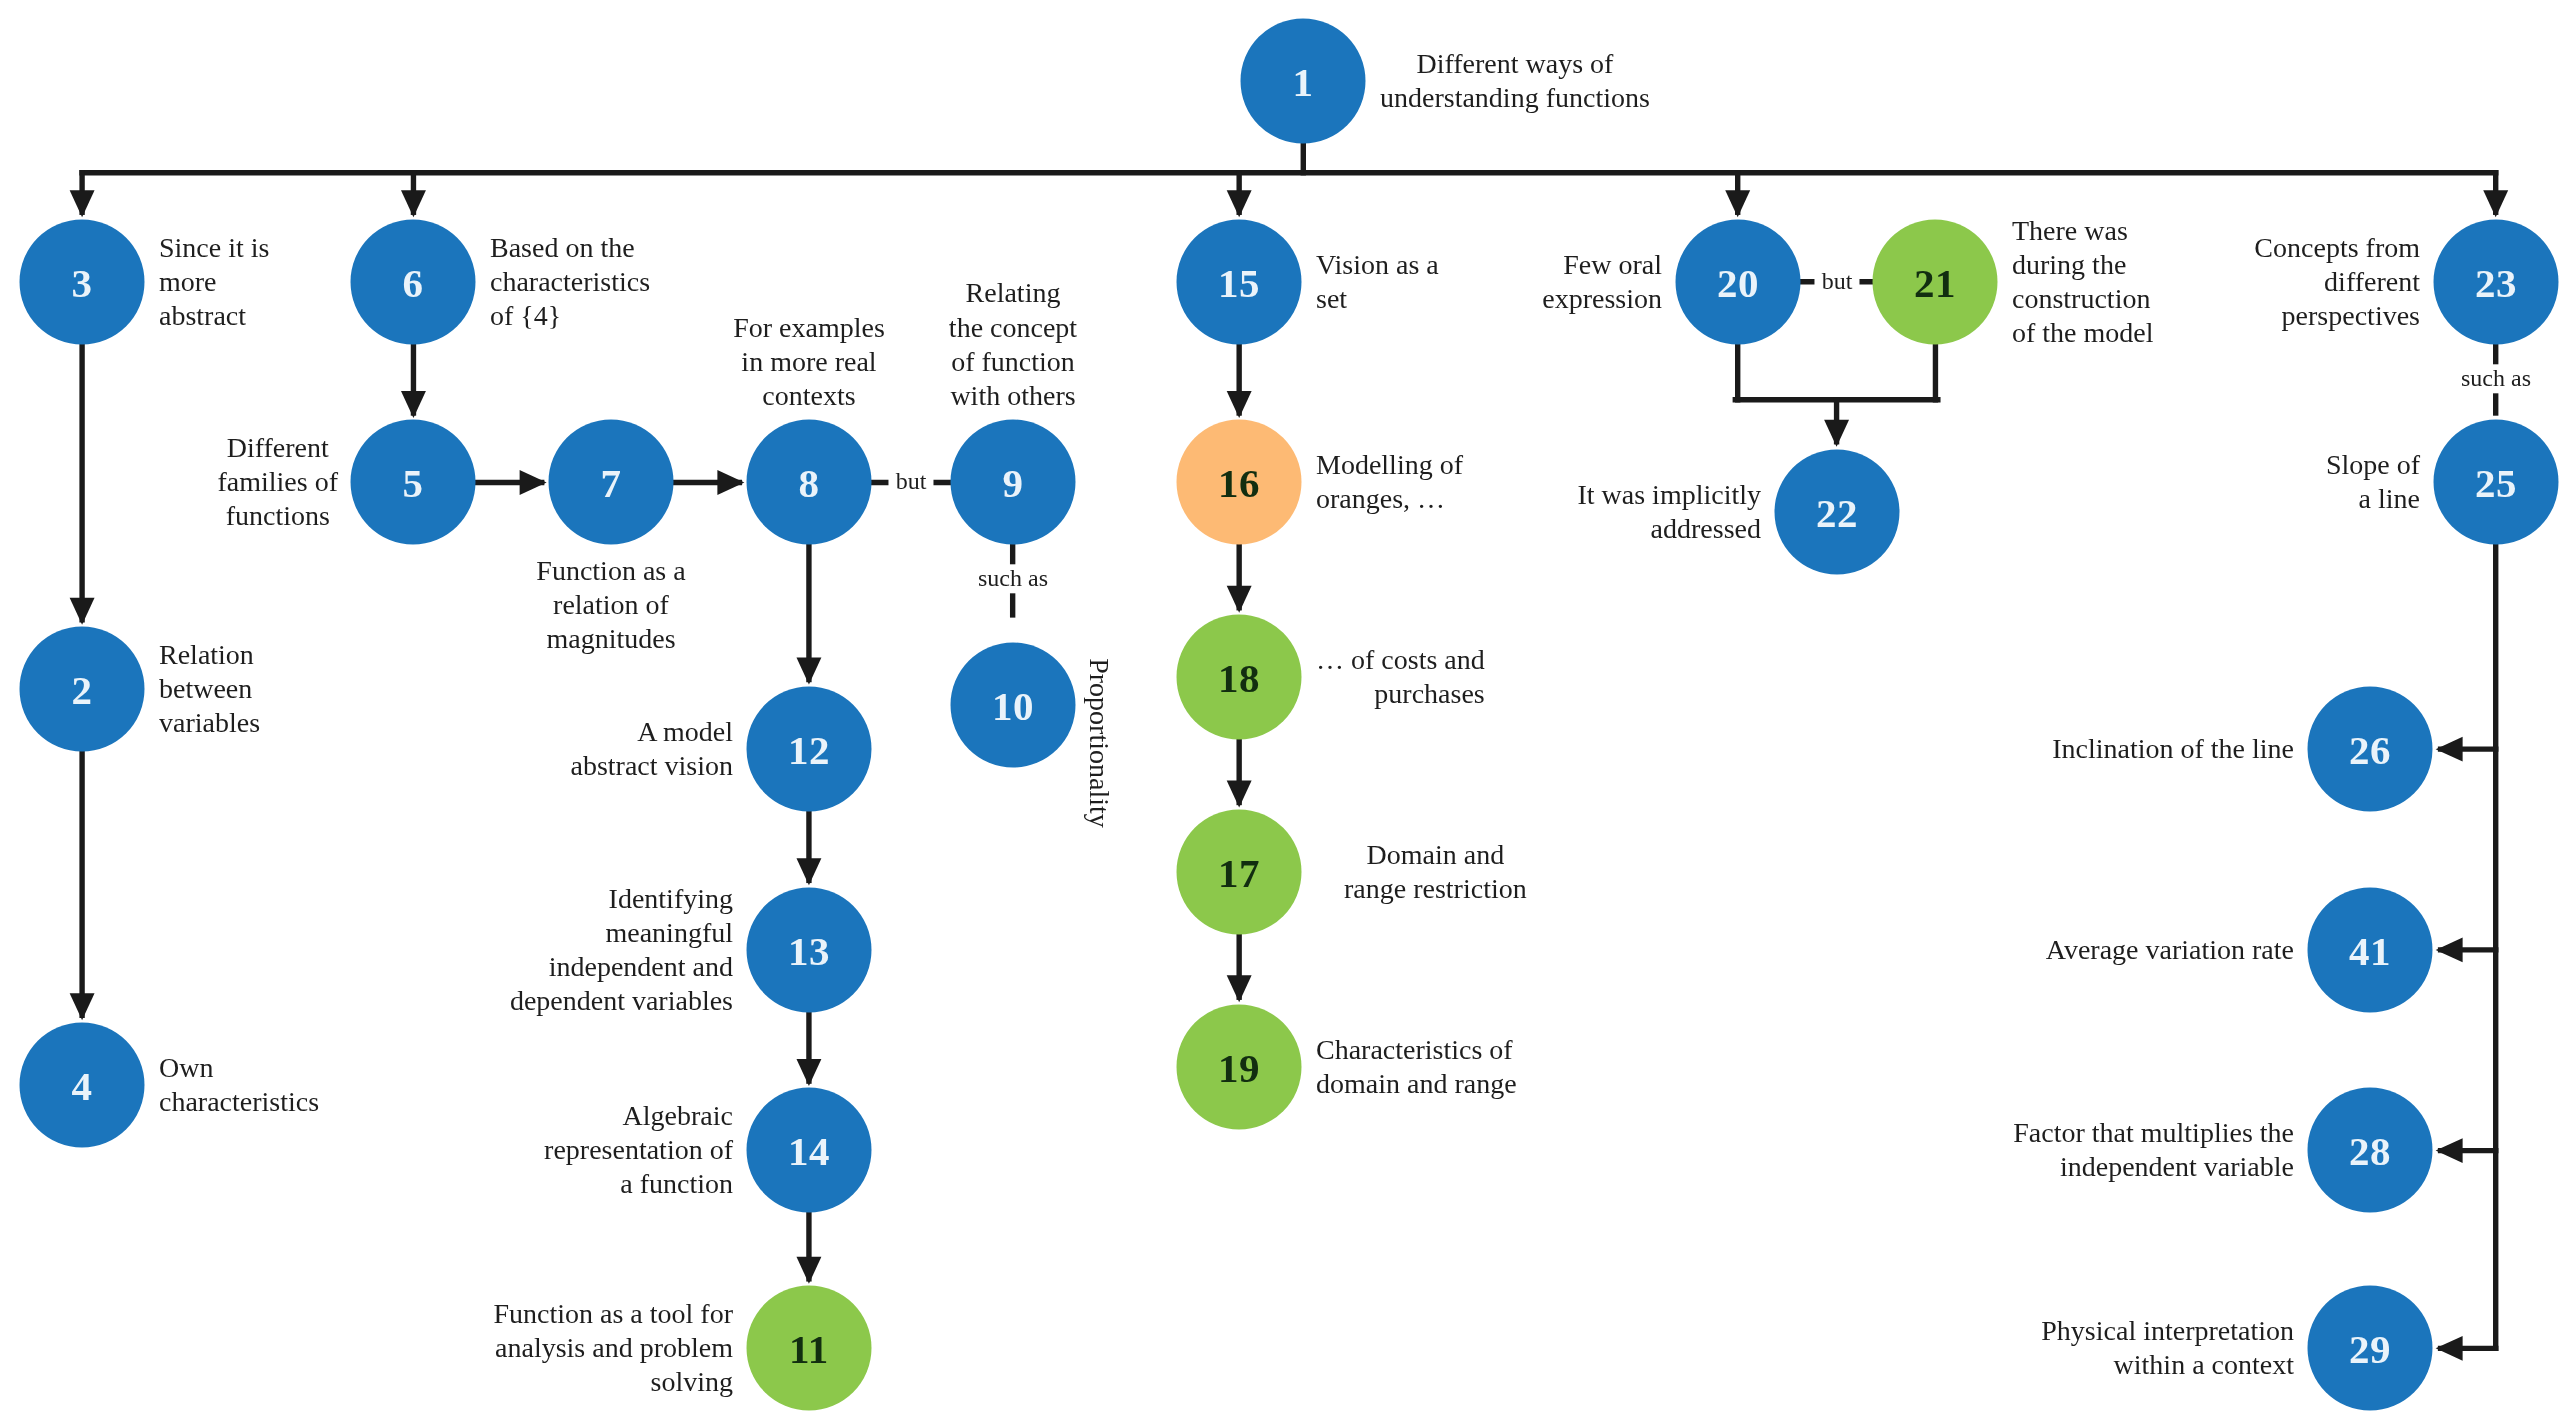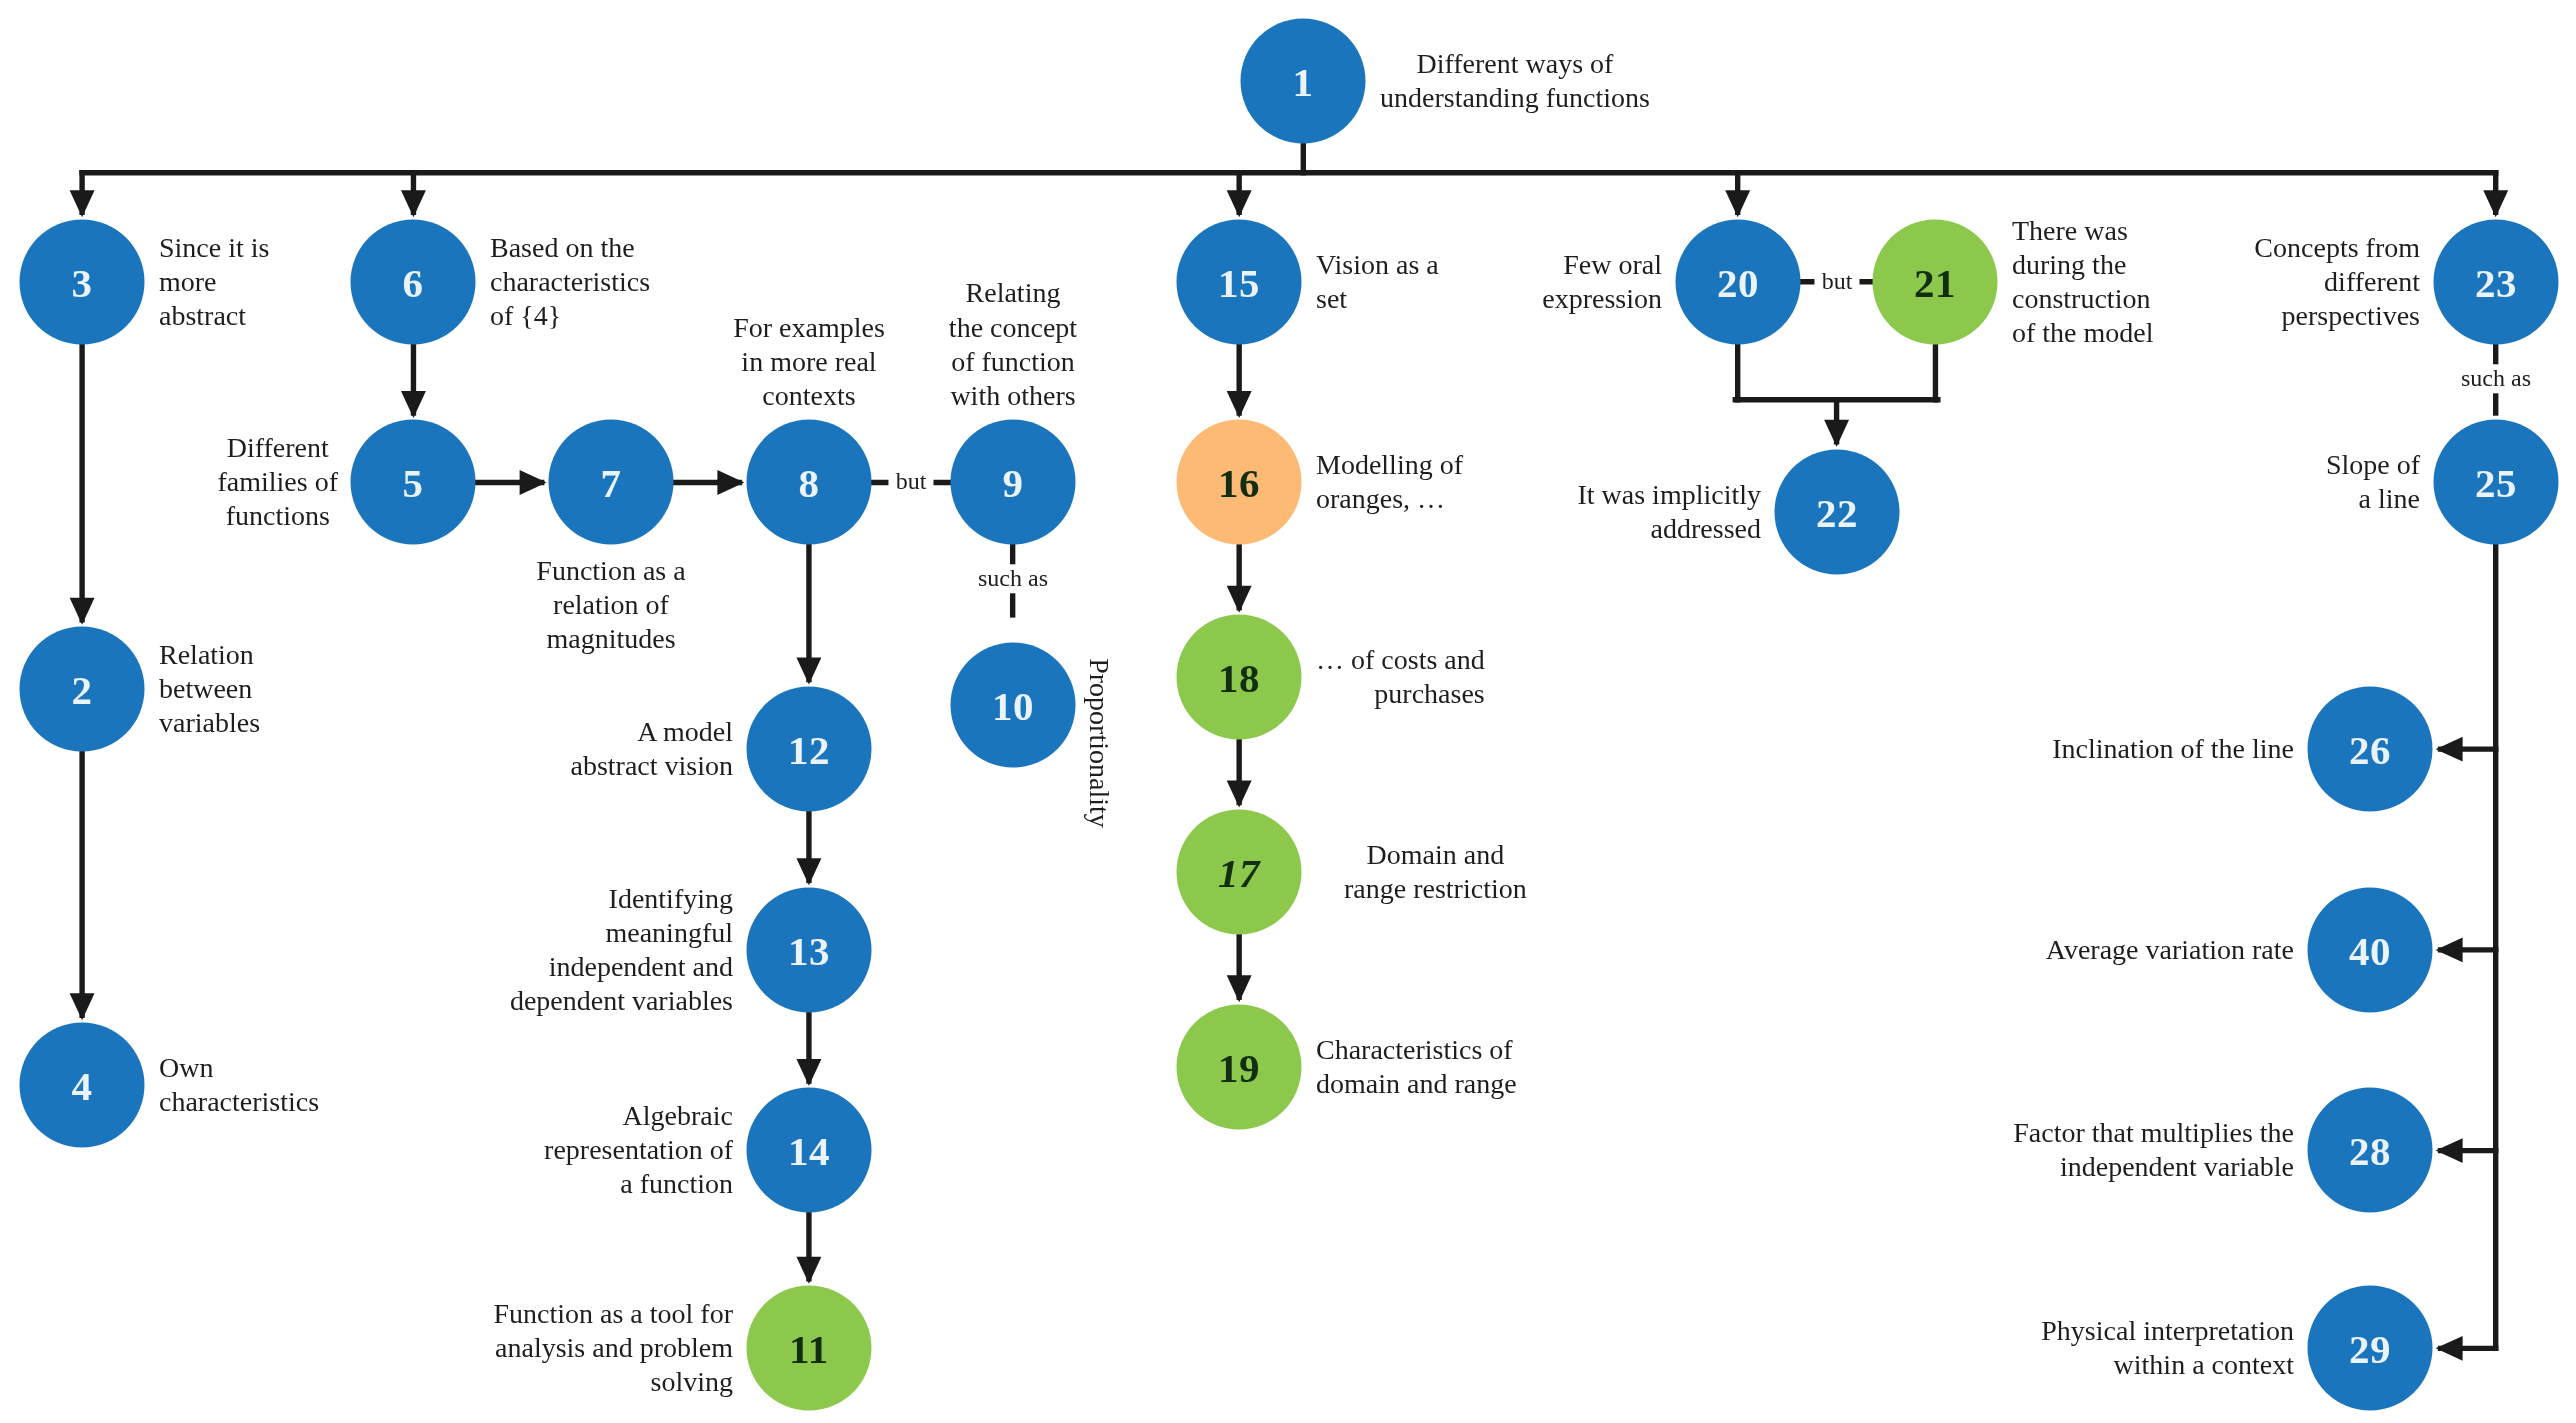--- a/index.html
+++ b/index.html
@@ -116,21 +116,21 @@
       <div class="node" style="left: 1239px; top: 282px; background: rgb(27, 117, 188);">
         <span class="node-number" style="color: rgb(234, 243, 250);">15</span>
       </div>
       <div class="node" style="left: 1239px; top: 482px; background: #fdba74;">
         <span class="node-number" style="color: rgb(18, 46, 16);">16</span>
       </div>
       <div class="node" style="left: 1239px; top: 677px; background: rgb(140, 200, 75);">
         <span class="node-number" style="color: rgb(18, 46, 16);">18</span>
       </div>
       <div class="node" style="left: 1239px; top: 872px; background: rgb(140, 200, 75);">
-        <span class="node-number" style="color: rgb(18, 46, 16); font-style: italic;">17</span>
+        <span class="node-number" style="color: rgb(18, 46, 16);">17</span>
       </div>
       <div class="node" style="left: 1239px; top: 1067px; background: rgb(140, 200, 75);">
         <span class="node-number" style="color: rgb(18, 46, 16);">19</span>
       </div>
       <div class="node" style="left: 1738px; top: 282px; background: rgb(27, 117, 188);">
         <span class="node-number" style="color: rgb(234, 243, 250);">20</span>
       </div>
       <div class="node" style="left: 1935px; top: 282px; background: rgb(140, 200, 75);">
         <span class="node-number" style="color: rgb(18, 46, 16);">21</span>
       </div>
@@ -140,21 +140,21 @@
       <div class="node" style="left: 2496px; top: 282px; background: rgb(27, 117, 188);">
         <span class="node-number" style="color: rgb(234, 243, 250);">23</span>
       </div>
       <div class="node" style="left: 2496px; top: 482px; background: rgb(27, 117, 188);">
         <span class="node-number" style="color: rgb(234, 243, 250);">25</span>
       </div>
       <div class="node" style="left: 2370px; top: 749px; background: rgb(27, 117, 188);">
         <span class="node-number" style="color: rgb(234, 243, 250);">26</span>
       </div>
       <div class="node" style="left: 2370px; top: 950px; background: rgb(27, 117, 188);">
-        <span class="node-number" style="color: rgb(234, 243, 250);">40</span>
+        <span class="node-number" style="color: rgb(234, 243, 250);">41</span>
       </div>
       <div class="node" style="left: 2370px; top: 1150px; background: rgb(27, 117, 188);">
         <span class="node-number" style="color: rgb(234, 243, 250);">28</span>
       </div>
       <div class="node" style="left: 2370px; top: 1348px; background: rgb(27, 117, 188);">
         <span class="node-number" style="color: rgb(234, 243, 250);">29</span>
       </div>
     </div>
   <div id="labels-layer">
       <div class="label" style="color: rgb(30, 30, 30); left: 1380px; top: 81px; transform: translateY(-50%); text-align: center;">Different ways of

